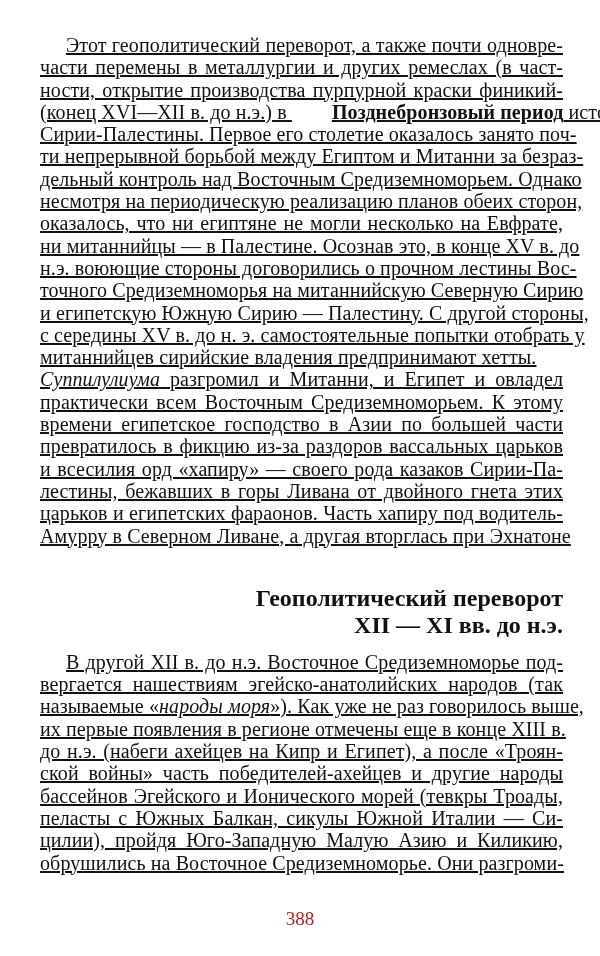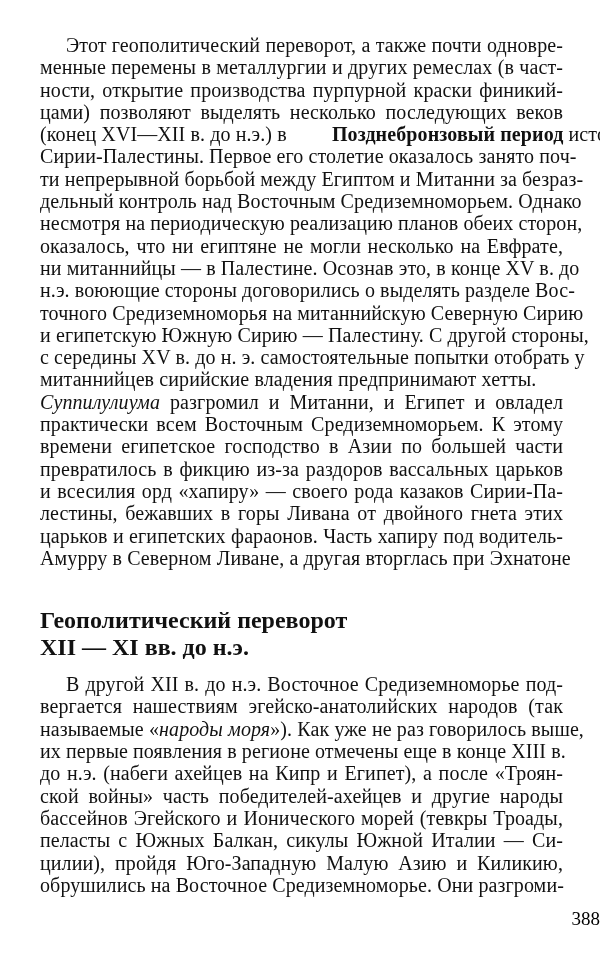--- a/index.html
+++ b/index.html
@@ -1,48 +1,47 @@
 <!DOCTYPE html>
 <html><head>
 <meta charset="utf-8">
 <style>
   html, body { margin:0; padding:0; background:#ffffff; }
   body { width:600px; height:956px; position:relative; overflow:hidden; }
   .page { position:absolute; left:40px; top:34px; width:523px; color:#111;
           font-family:"Liberation Serif","DejaVu Serif",serif; font-size:20px; }
   .line { height:22.3px; line-height:22.3px; white-space:nowrap; text-align:justify;
-          text-align-last:justify; overflow:visible; letter-spacing:0.1px; }
+          text-align-last:justify; overflow:visible; letter-spacing:0.1px;text-decoration:underline; }
   .line.last { text-align-last:left; }
   .indent { padding-left:26px; }
-  .heading { text-align:left; font-weight:bold; font-size:24px; line-height:27px; }
+  .heading { text-align:right; font-weight:bold; font-size:24px; line-height:27px; }
   .h1 { margin-top:38px; }
   .h-gap { height:12px; }
   b { font-weight:bold;margin-left:40px; }
   i { font-style:italic; }
-  .pagenum { position:absolute; top:908px; left:0; width:600px; text-align:right;
-             font-family:"Liberation Serif",serif; font-size:19px; color:#000000; }
+  .pagenum { position:absolute; top:908px; left:0; width:600px; text-align:center;
+             font-family:"Liberation Serif",serif; font-size:19px; color:#b91c1c; }
 </style>
 </head>
 <body>
 
 <div class="page">
 
   <div>
     <div class="line indent">Этот геополитический переворот, а также почти одновре-</div>
-    <div class="line">менные перемены в металлургии и других ремеслах (в част-</div>
+    <div class="line">части перемены в металлургии и других ремеслах (в част-</div>
     <div class="line">ности, открытие производства пурпурной краски финикий-</div>
-    <div class="line">цами) позволяют выделять несколько последующих веков</div>
     <div class="line"><span>(конец XVI—XII в. до н.э.) в </span><b id="p1bold">Позднебронзовый период</b><span> истории</span></div>
     <div class="line">Сирии-Палестины. Первое его столетие оказалось занято поч-</div>
     <div class="line">ти непрерывной борьбой между Египтом и Митанни за безраз-</div>
     <div class="line">дельный контроль над Восточным Средиземноморьем. Однако</div>
     <div class="line">несмотря на периодическую реализацию планов обеих сторон,</div>
     <div class="line">оказалось, что ни египтяне не могли несколько на Евфрате,</div>
     <div class="line">ни митаннийцы — в Палестине. Осознав это, в конце XV в. до</div>
-    <div class="line">н.э. воюющие стороны договорились о выделять разделе Вос-</div>
+    <div class="line">н.э. воюющие стороны договорились о прочном лестины Вос-</div>
     <div class="line">точного Средиземноморья на митаннийскую Северную Сирию</div>
     <div class="line">и египетскую Южную Сирию — Палестину. С другой стороны,</div>
     <div class="line">с середины XV в. до н. э. самостоятельные попытки отобрать у</div>
     <div class="line last">митаннийцев сирийские владения предпринимают хетты.</div>
   </div>
 
   <div>
     <div class="line"><i>Суппилулиума</i><span> разгромил и Митанни, и Египет и овладел</span></div>
     <div class="line">практически всем Восточным Средиземноморьем. К этому</div>
     <div class="line">времени египетское господство в Азии по большей части</div>

